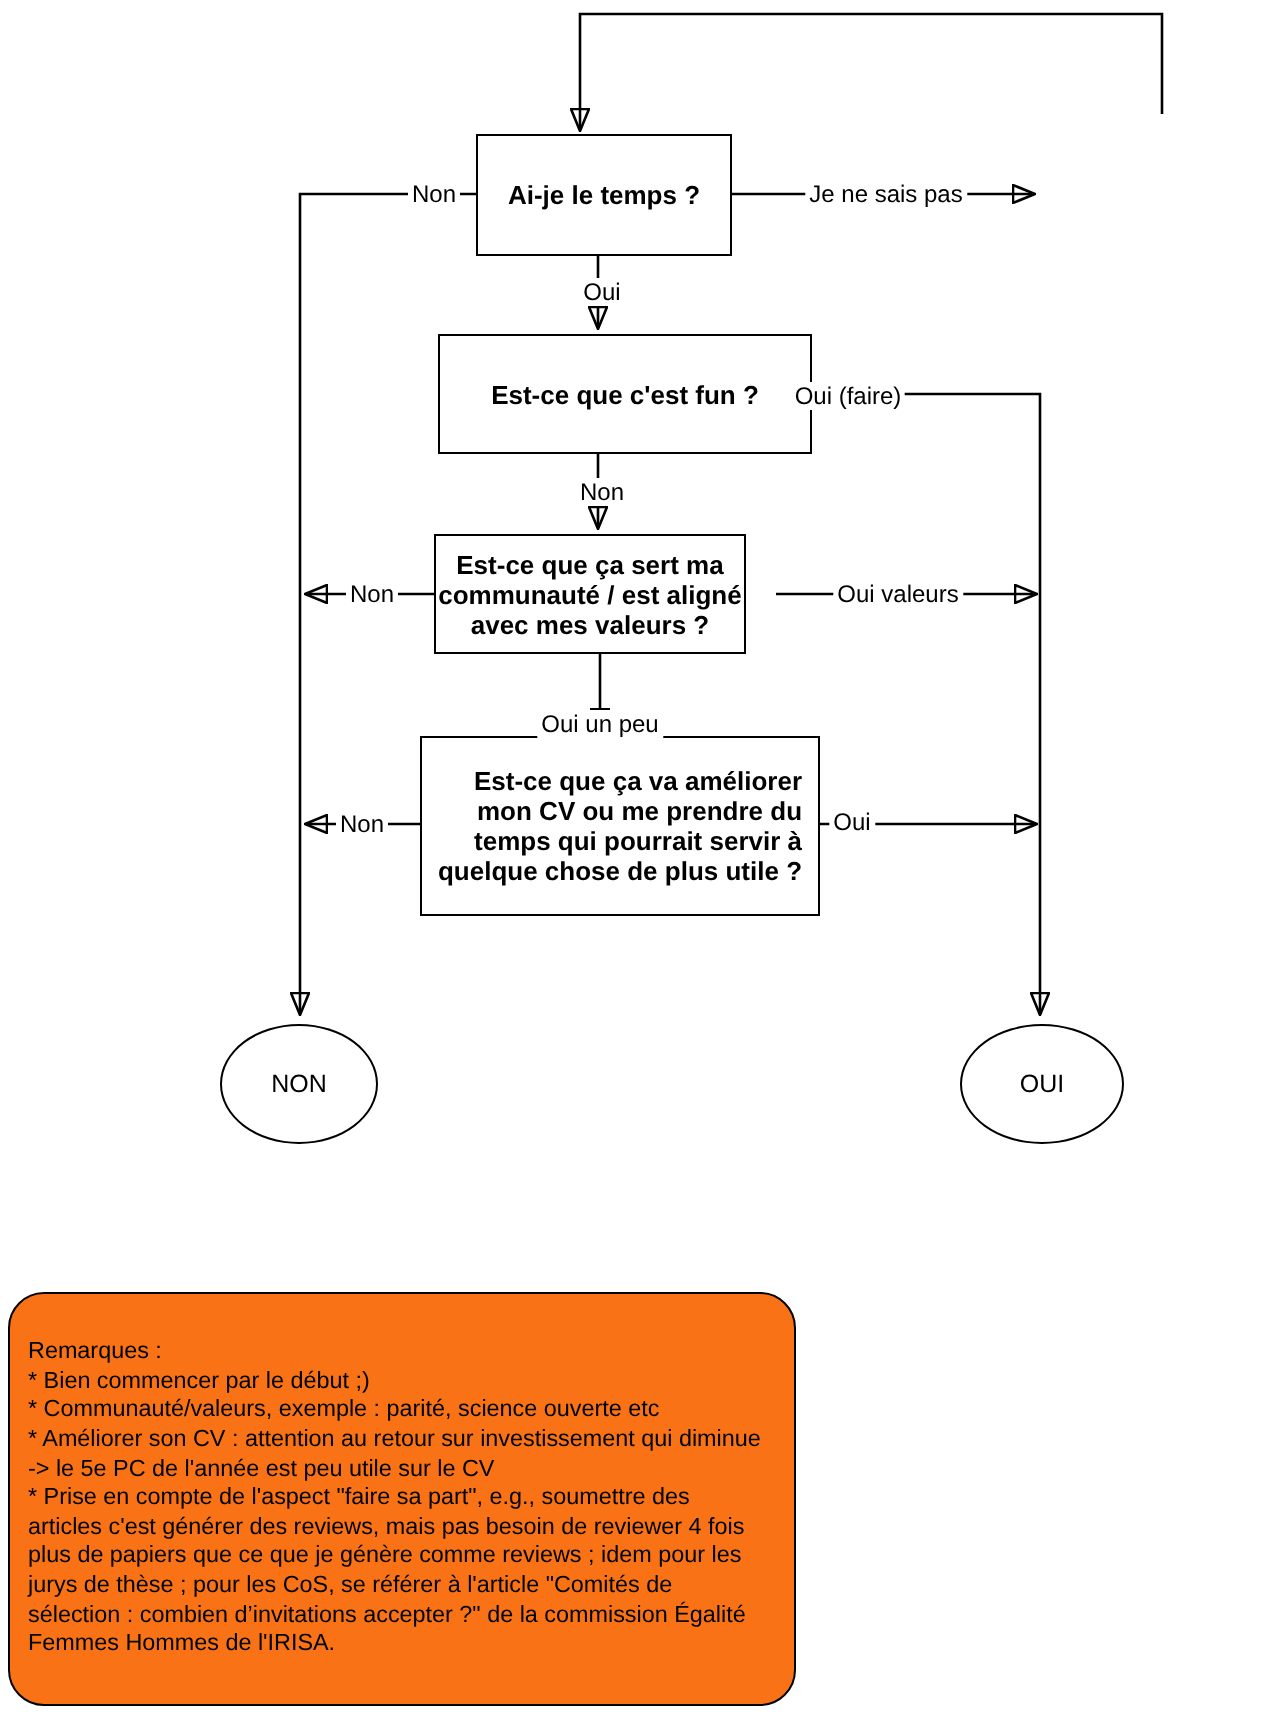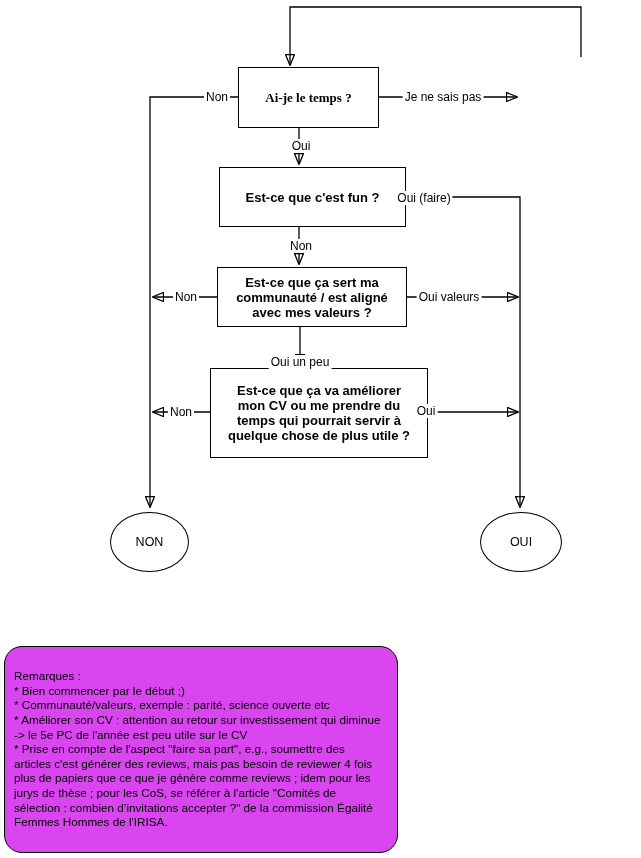--- a/index.html
+++ b/index.html
@@ -51,21 +51,21 @@
     padding: 0 2px;
     white-space: nowrap;
   }
   .remarks {
     position: absolute;
     left: 4px;
     top: 646px;
     width: 394px;
     height: 207px;
     box-sizing: border-box;
-    background: #d946ef;
+    background: #f97316;
     border: 1.3px solid #000000;
     border-radius: 18px;
     display: flex;
     align-items: center;
     padding: 0 10px 0 9px;
   }
   .remarks-text {
     font-size: 11.7px;
     line-height: 14.6px;
     white-space: pre-line;
@@ -89,29 +89,29 @@
     <path d="M299,128 L299,164" marker-end="url(#arrow)"></path>
     <path d="M379,197 L520,197 L520,507" marker-end="url(#arrow)"></path>
     <path d="M299,227 L299,264" marker-end="url(#arrow)"></path>
     <path d="M217,297 L153,297" marker-end="url(#arrow)"></path>
     <path d="M388,297 L518,297" marker-end="url(#arrow)"></path>
     <path d="M300,327 L300,365" marker-end="url(#arrow)"></path>
     <path d="M210,412 L153,412" marker-end="url(#arrow)"></path>
     <path d="M392,412 L518,412" marker-end="url(#arrow)"></path>
   </svg>
 
-  <div class="node" style="left:238px; top:67px; width:141px; height:61px;font-family:Liberation Serif, serif;">Ai-je le temps ?</div>
+  <div class="node" style="left:238px; top:67px; width:128px; height:61px;">Ai-je le temps ?</div>
 
   <div class="node" style="left:219px; top:167px; width:187px; height:60px;">Est-ce que c'est fun ?</div>
 
-  <div class="node" style="left:217px; top:267px; width:190px; height:60px;">Est-ce que ça sert ma
+  <div class="node" style="left:217px; top:267px; width:156px; height:60px;">Est-ce que ça sert ma
 communauté / est aligné
 avec mes valeurs ?</div>
 
-  <div class="node" style="left:210px; top:368px; width:218px; height:90px;">Est-ce que ça va améliorer
+  <div class="node" style="left:210px; top:368px; width:200px; height:90px;text-align:right;">Est-ce que ça va améliorer
 mon CV ou me prendre du
 temps qui pourrait servir à
 quelque chose de plus utile ?</div>
 
 
   <div class="node ellipse" style="left:110px; top:512px; width:79px; height:60px;">NON</div>
 
   <div class="node ellipse" style="left:480px; top:512px; width:82px; height:60px;">OUI</div>
 
   <div class="edge-label" style="left:217px; top:97px;">Non</div>

